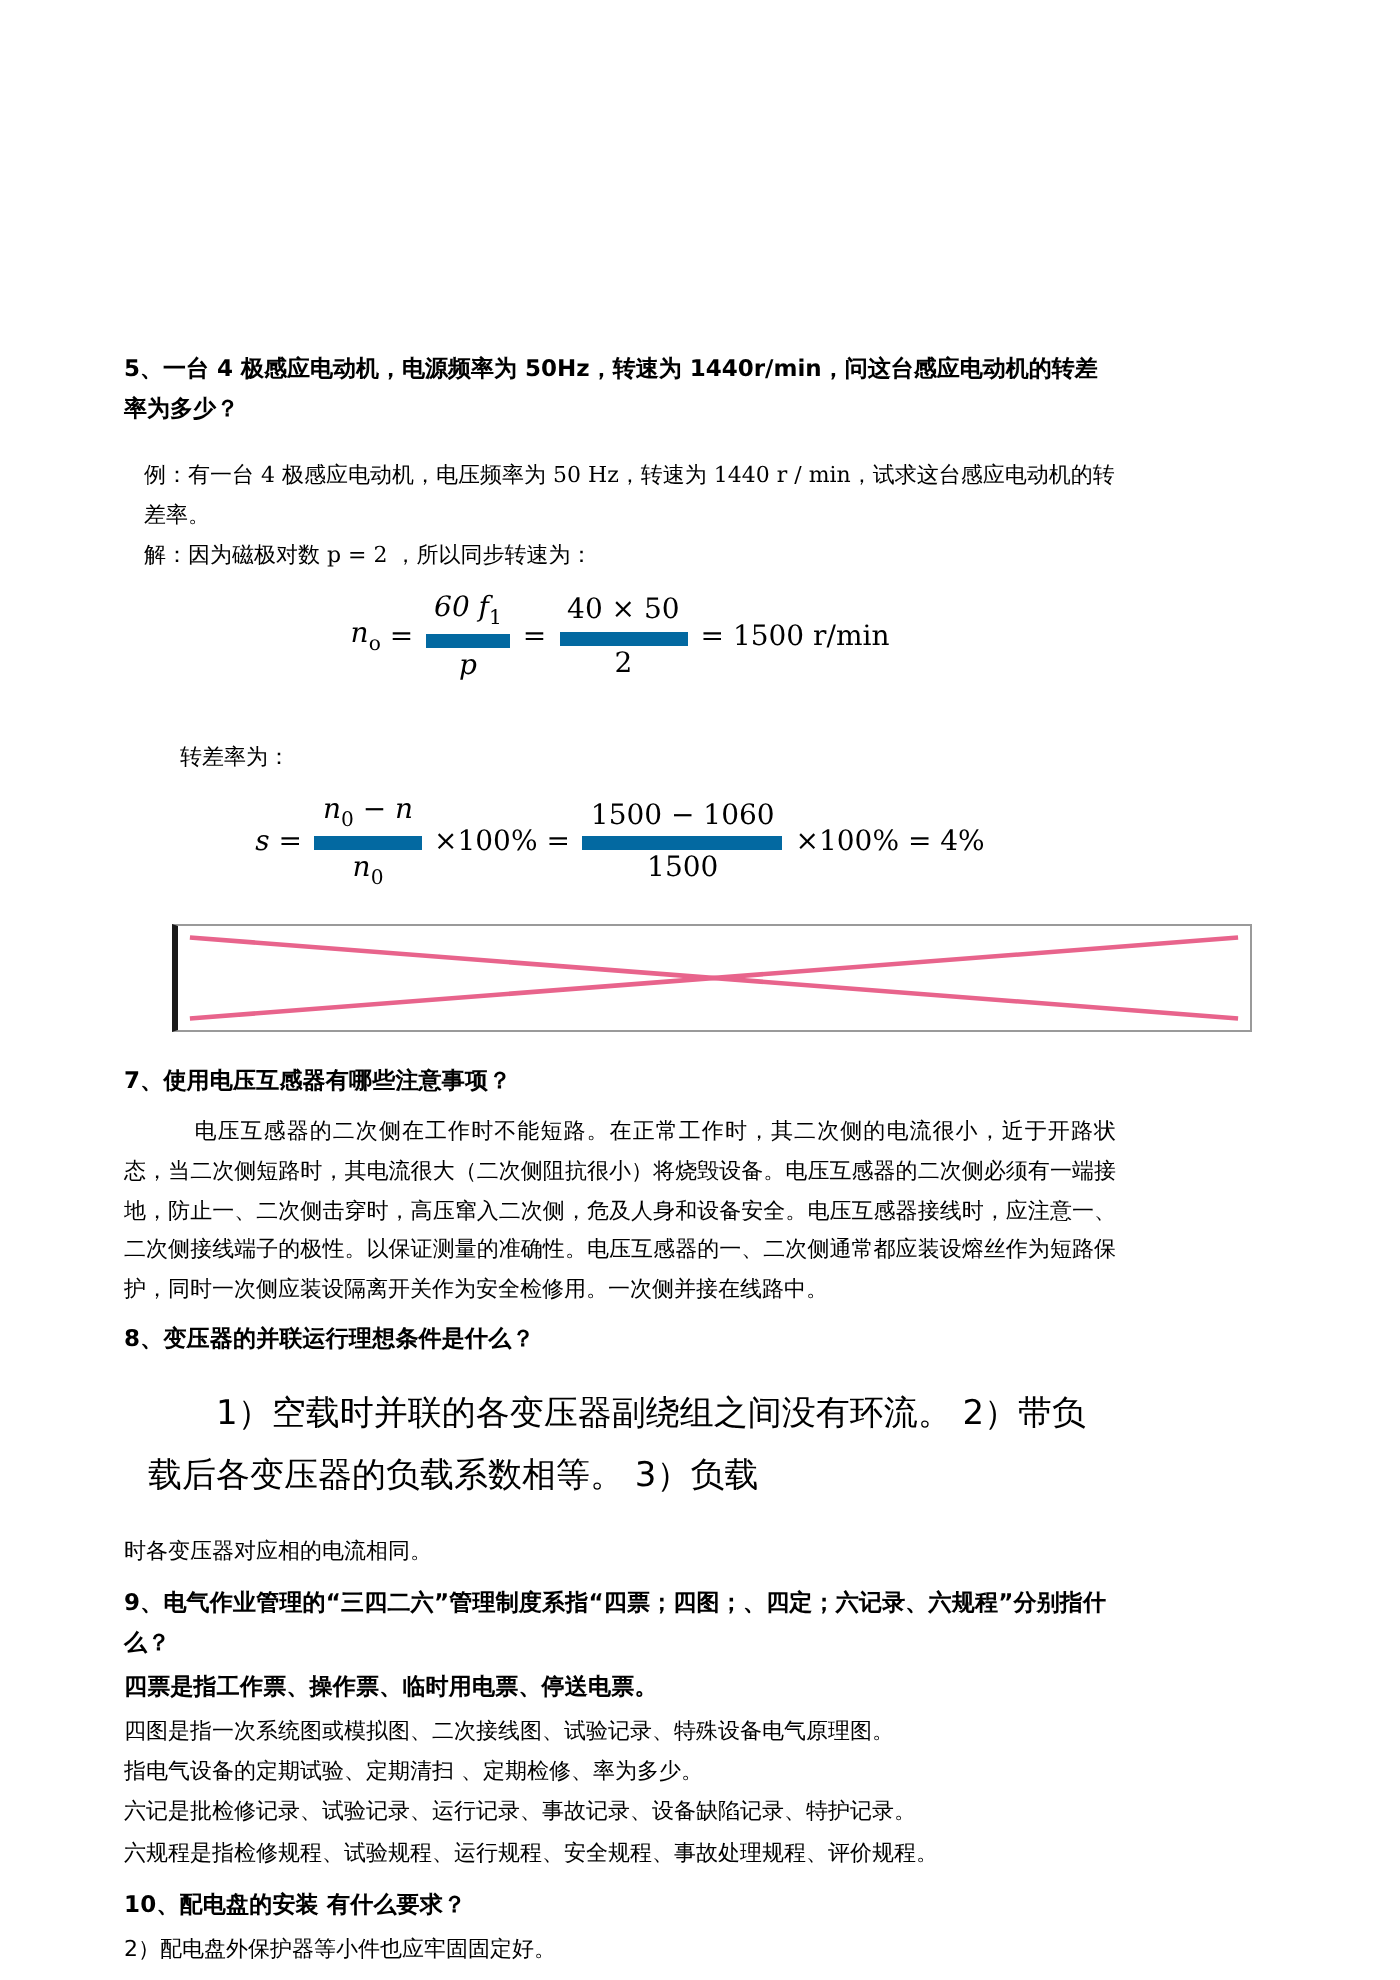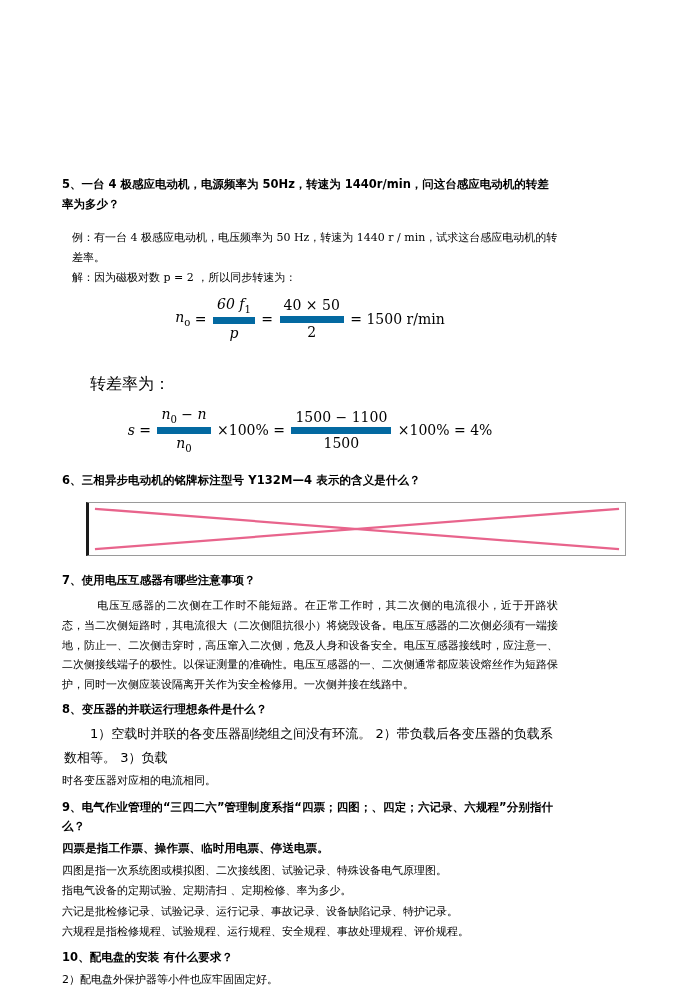--- a/index.html
+++ b/index.html
@@ -80,21 +80,21 @@
     vertical-align: sub;
     font-style: normal;
   }
   .mid {
     vertical-align: middle;
   }
   .zhuancha-label {
     padding-left: 28px;
     margin-top: 27px;
     font-family: "DejaVu Serif", "Liberation Serif", serif;
-    font-size: 16px;
+    font-size: 11px;
   }
   .crossed-box {
     position: relative;
     margin: 11px 0 0 24px;
     width: 540px;
     height: 54px;
     border: 1px solid #9a9a9a;
     border-left: 3px solid #1a1a1a;
     background: #ffffff;
     box-sizing: border-box;
@@ -113,23 +113,23 @@
   .gap-l { margin-top: 15px; }
   .q7-body {
     margin-top: 6px;
   }
   .list-line {
     font-size: 11px;
     line-height: 1.85;
     margin: 0;
   }
   .sub-para {
-    font-size: 13px;
+    font-size: 17px;
     line-height: 1.82;
-    margin: 2px;
+    margin: 12px;
     text-indent: 2em;
   }
 </style>
 </head>
 <body>
 
 <div class="page">
 
   <div>
     <p class="q5-head">5、一台 4 极感应电动机，电源频率为 50Hz，转速为 1440r/min，问这台感应电动机的转差</p>
@@ -159,30 +159,29 @@
 
       <div class="formula-row">
         <span class="it mid">s</span>
         <span class="mid">=</span>
         <span class="frac">
           <span class="num"><span class="it">n</span><span class="sub">0</span><span class="it"> − n</span></span>
           <span class="den"><span class="it">n</span><span class="sub">0</span></span>
         </span>
         <span class="mid">×100% =</span>
         <span class="frac">
-          <span class="num">1500 − 1100</span>
+          <span class="num">1500 − 1060</span>
           <span class="den">1500</span>
         </span>
         <span class="mid">×100% = 4%</span>
       </div>
     </div>
   </div>
 
   <div class="gap-l">
-    <p class="q-head">6、三相异步电动机的铭牌标注型号 Y132M—4 表示的含义是什么？</p>
     <div class="crossed-box">
       <svg viewBox="0 0 540 54" preserveAspectRatio="none">
         <line x1="6" y1="6" x2="534" y2="48" stroke="#e8648c" stroke-width="2.4"></line>
         <line x1="6" y1="48" x2="534" y2="6" stroke="#e8648c" stroke-width="2.4"></line>
       </svg>
     </div>
   </div>
 
   <div class="gap-l">
     <p class="q-head">7、使用电压互感器有哪些注意事项？</p>

